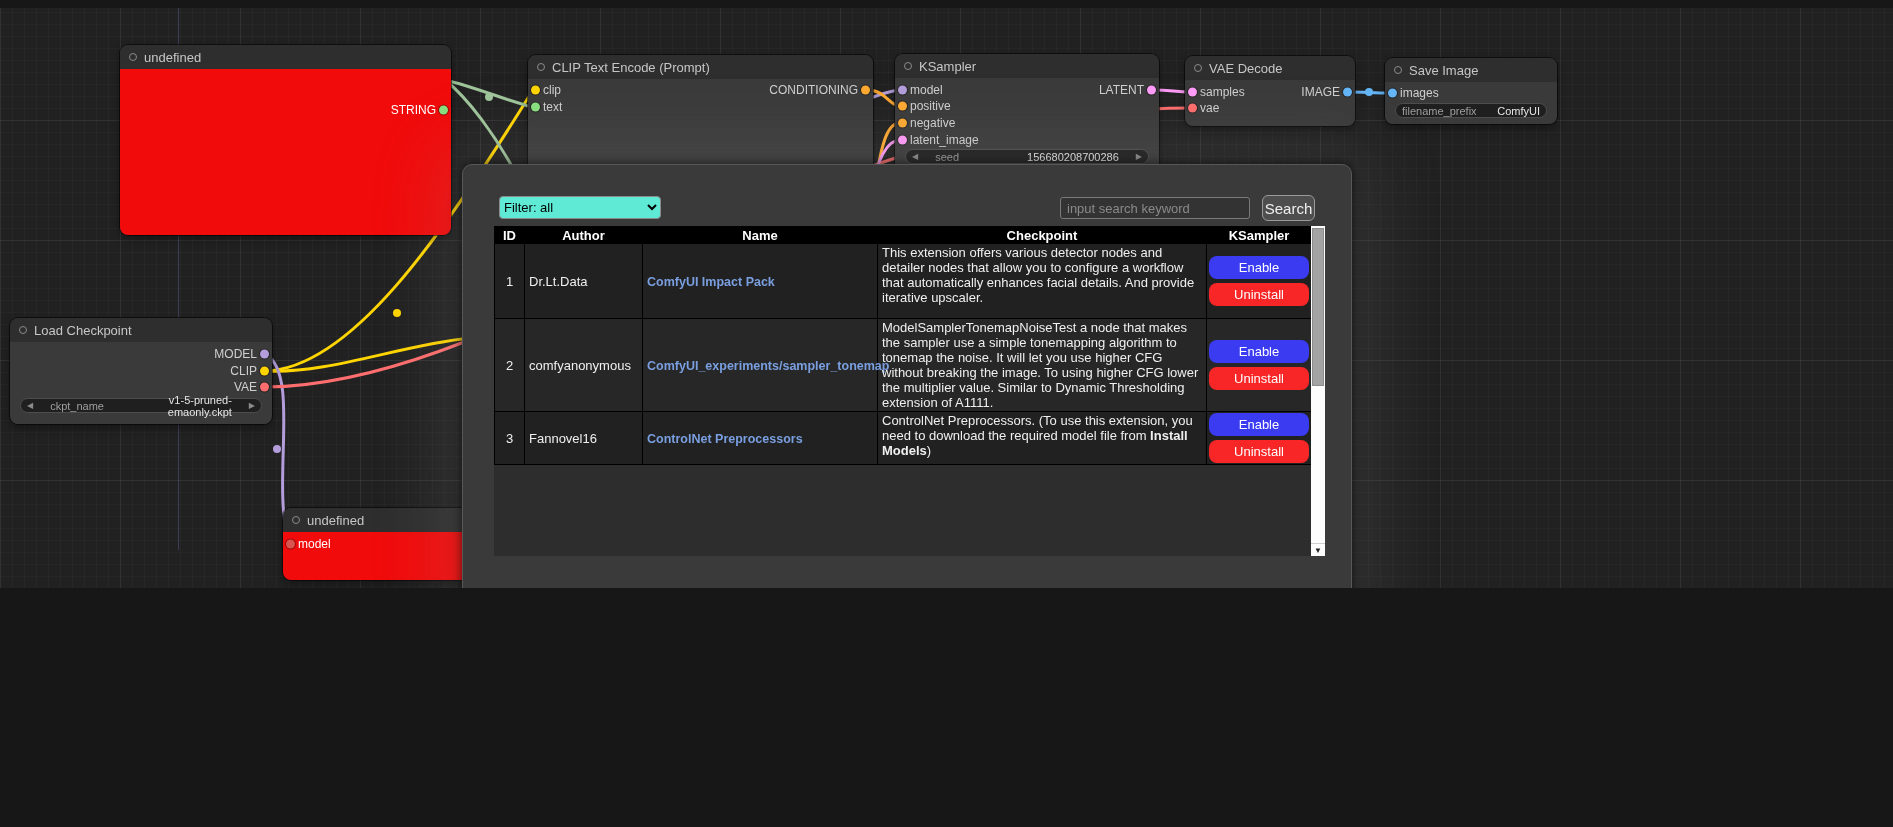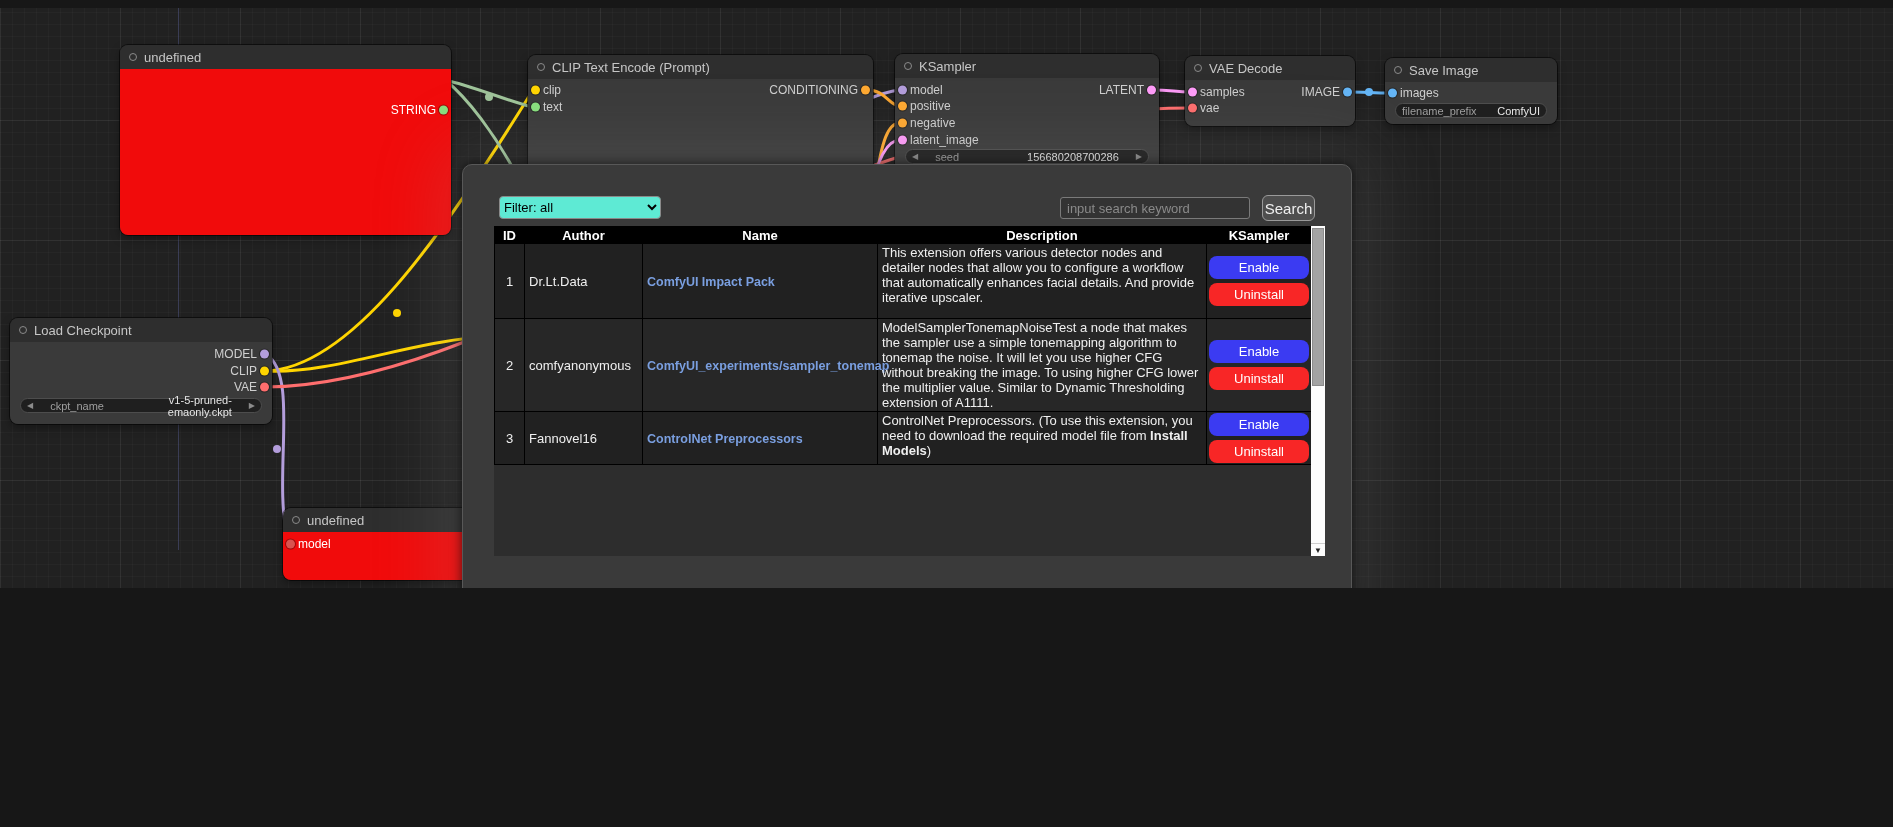--- a/index.html
+++ b/index.html
@@ -276,21 +276,21 @@
             <col style="width:118px">
             <col style="width:235px">
           <col style="width:329px">
             <col style="width:105px">
         </colgroup>
         <thead>
           <tr>
             <th>ID</th>
             <th>Author</th>
             <th>Name</th>
-            <th>Description</th>
+            <th>Checkpoint</th>
             <th>KSampler</th>
           </tr>
         </thead>
         <tbody>
           <tr class="r-odd row-1">
             <td class="c-id">1</td>
             <td>Dr.Lt.Data</td>
             <td><a class="pack-link" href="#">ComfyUI Impact Pack</a></td>
             <td class="c-desc"><span>This extension offers various detector nodes and detailer nodes that allow you to configure a workflow that automatically enhances facial details. And provide iterative upscaler.</span><b></b><span></span></td>
             <td>

